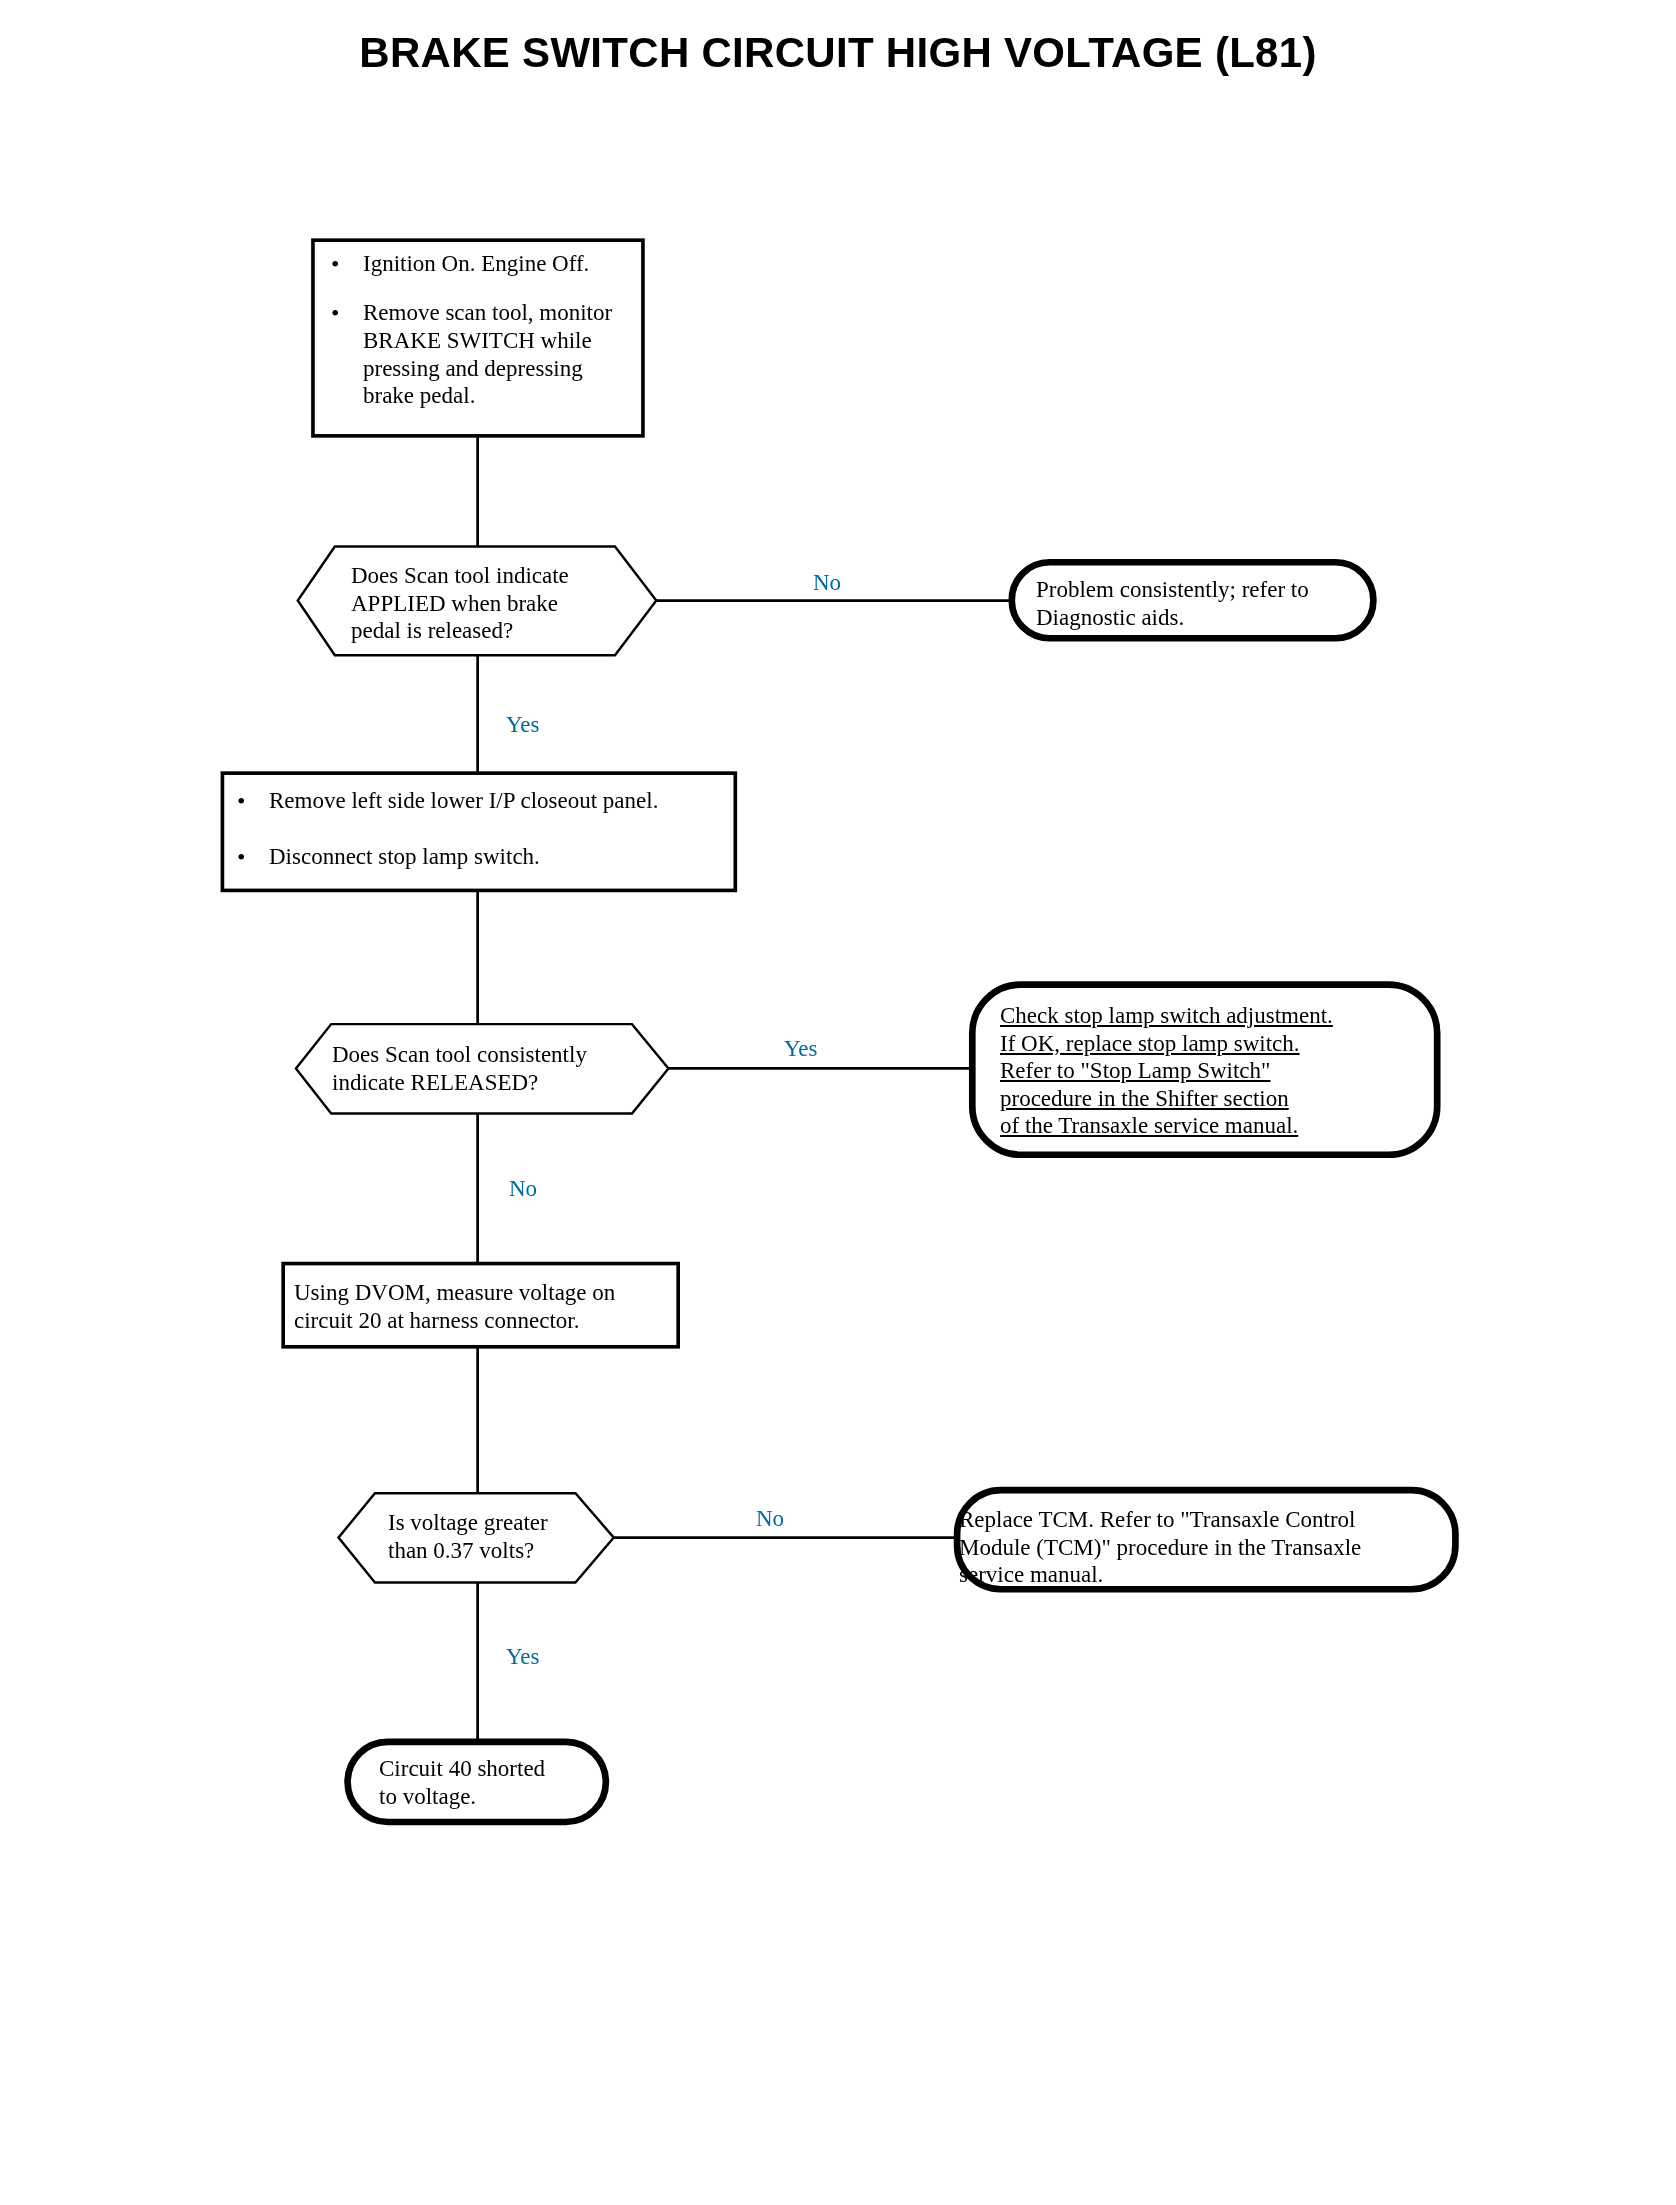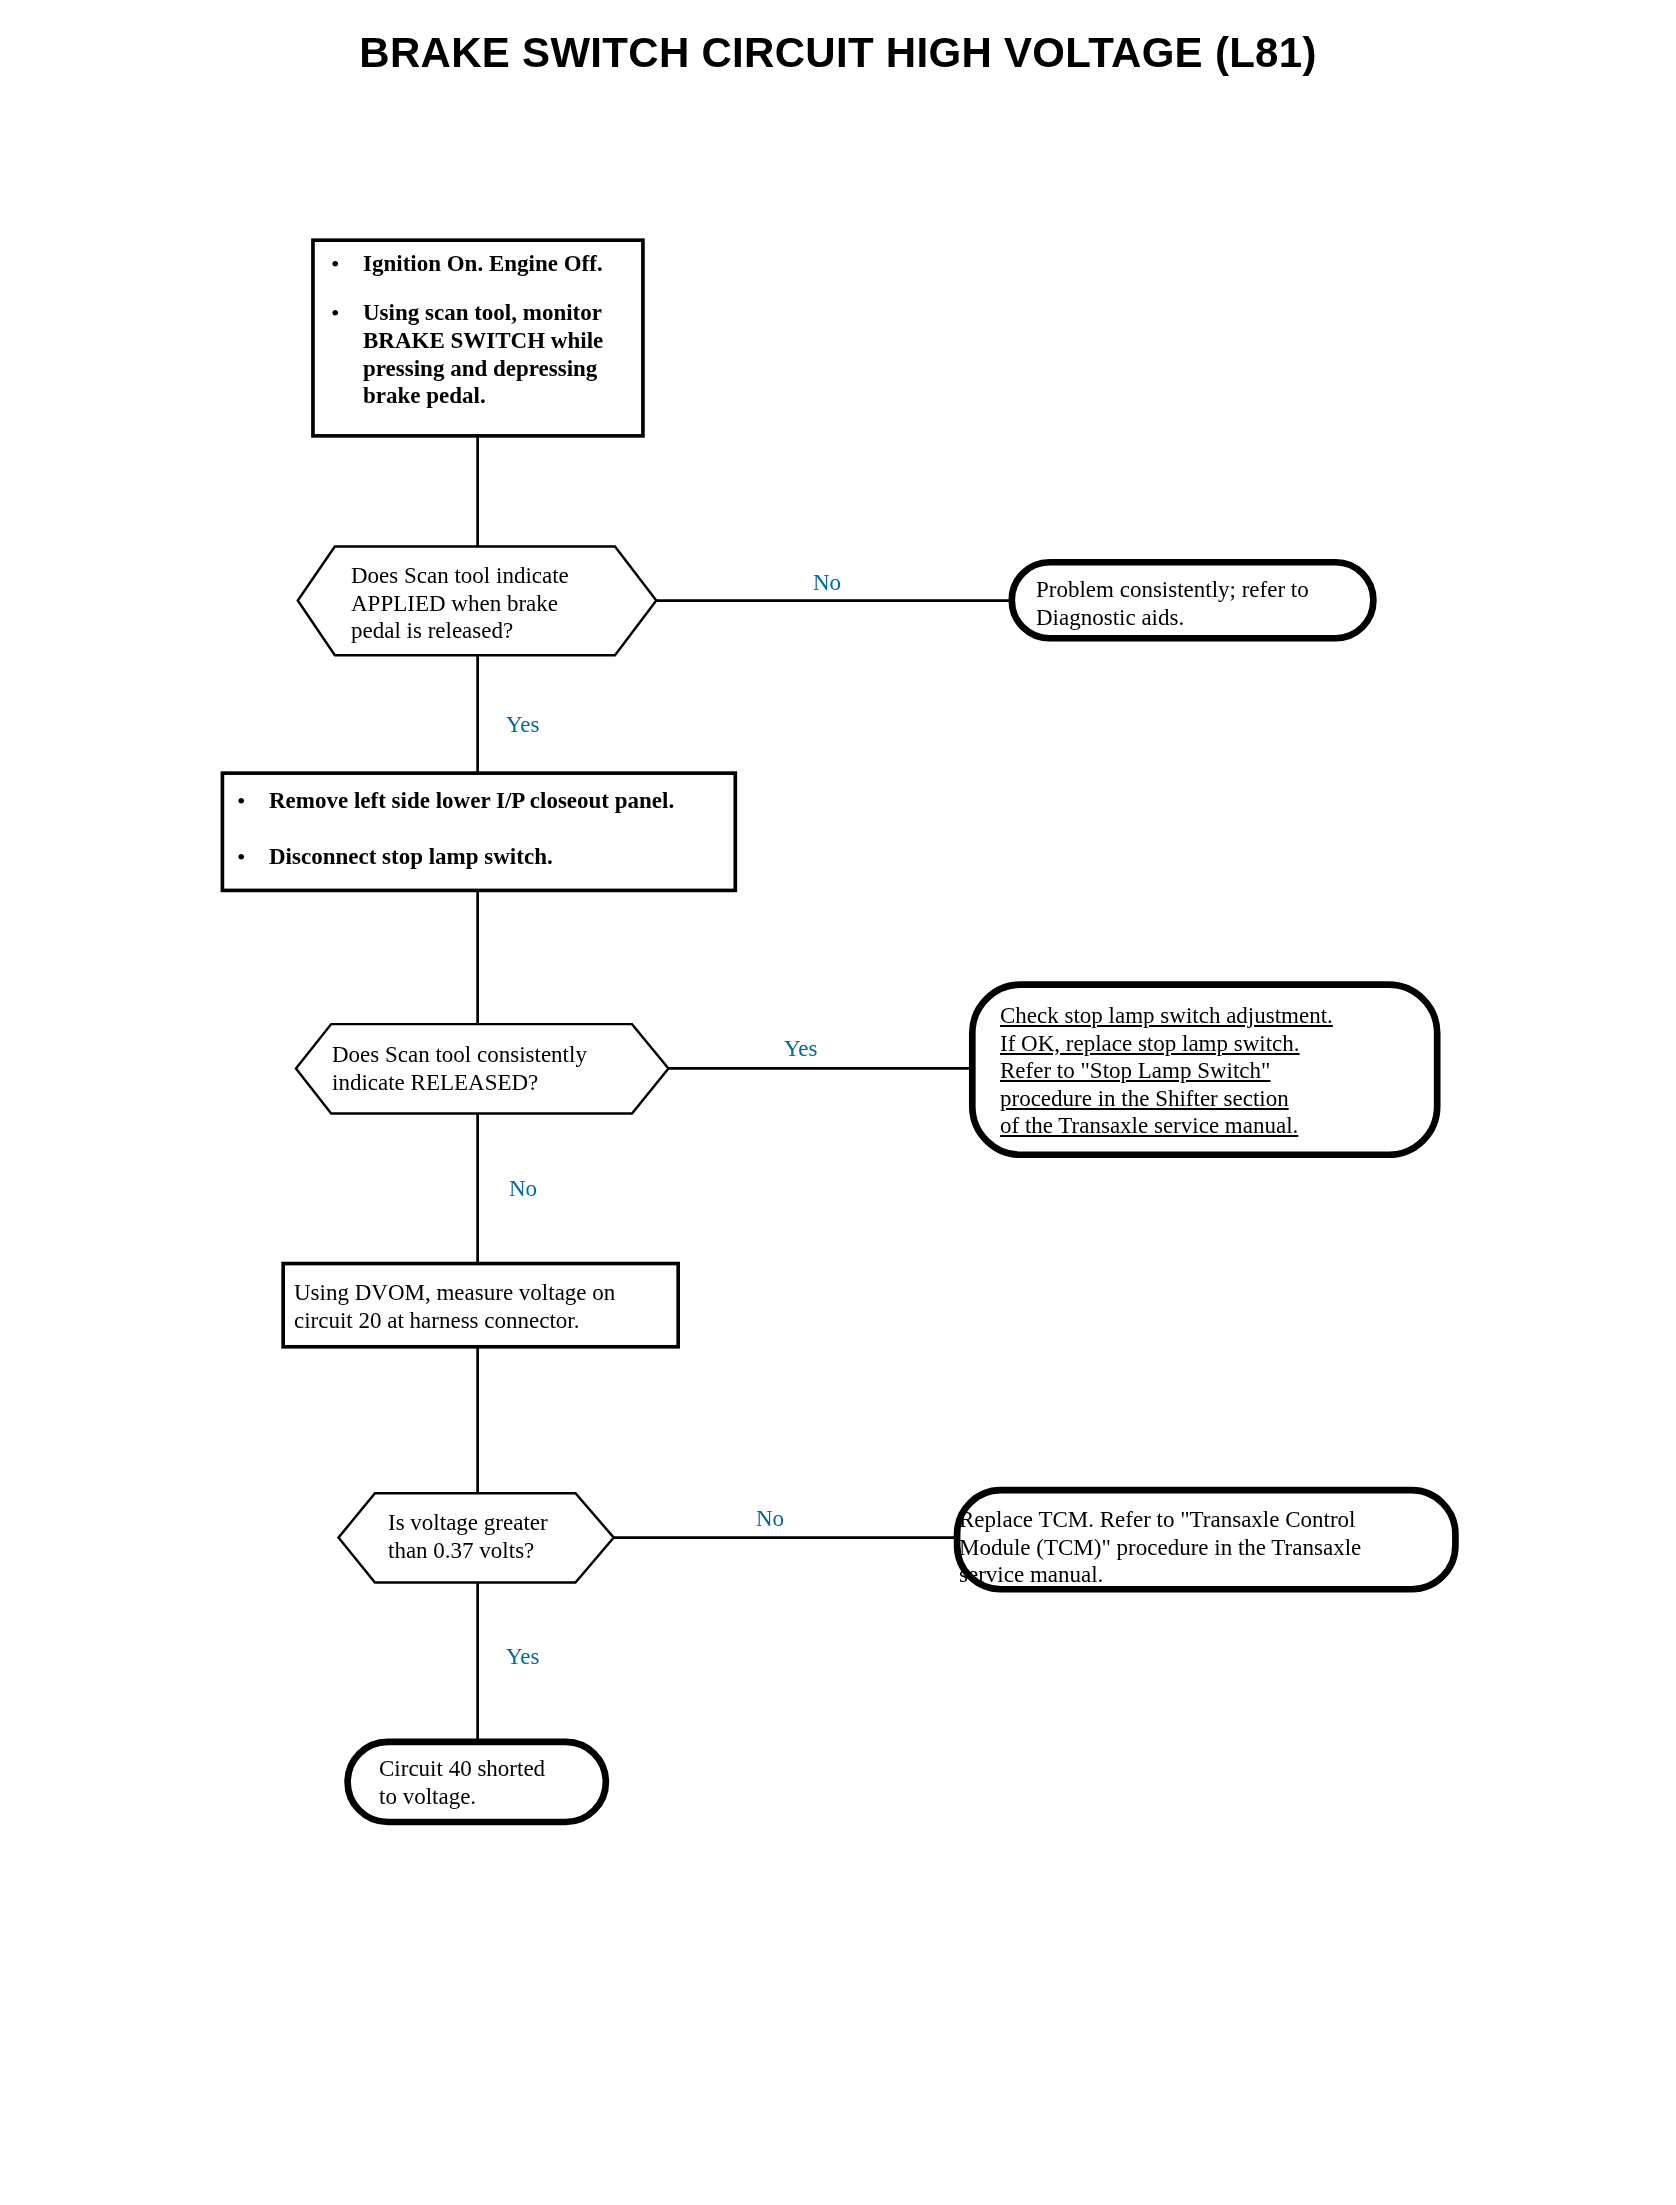--- a/index.html
+++ b/index.html
@@ -66,21 +66,20 @@
   }
   .bullet-dot {
     flex: 0 0 auto;
     width: 32px;
     font-size: 24px;
     line-height: 1.20;
   }
   .bullet-text {
     flex: 1 1 auto;
     white-space: pre-line;
-    font-weight: bold;
   }
   .gap-24 { height: 20.7px; }
   .gap-16 { height: 27px; }
 
   
   .edge-label {
     position: absolute;
     font-family: "Liberation Serif", "DejaVu Serif", serif;
     font-size: 23px;
     line-height: 1.1;
@@ -140,21 +139,21 @@
   </svg>
 
   <div class="bullets" style="left:331px; top:250px; width:304px;">
     <div class="bullet-row">
       <span class="bullet-dot">•</span>
       <span class="bullet-text">Ignition On. Engine Off.</span>
     </div>
     <div class="gap-24"></div>
     <div class="bullet-row">
       <span class="bullet-dot">•</span>
-      <span class="bullet-text">Using scan tool, monitor
+      <span class="bullet-text">Remove scan tool, monitor
 BRAKE SWITCH while
 pressing and depressing
 brake pedal.</span>
     </div>
   </div>
 
   <div class="txt" style="left:351px; top:562px; width:286px;">Does Scan tool indicate
 APPLIED when brake
 pedal is released?</div>
 

